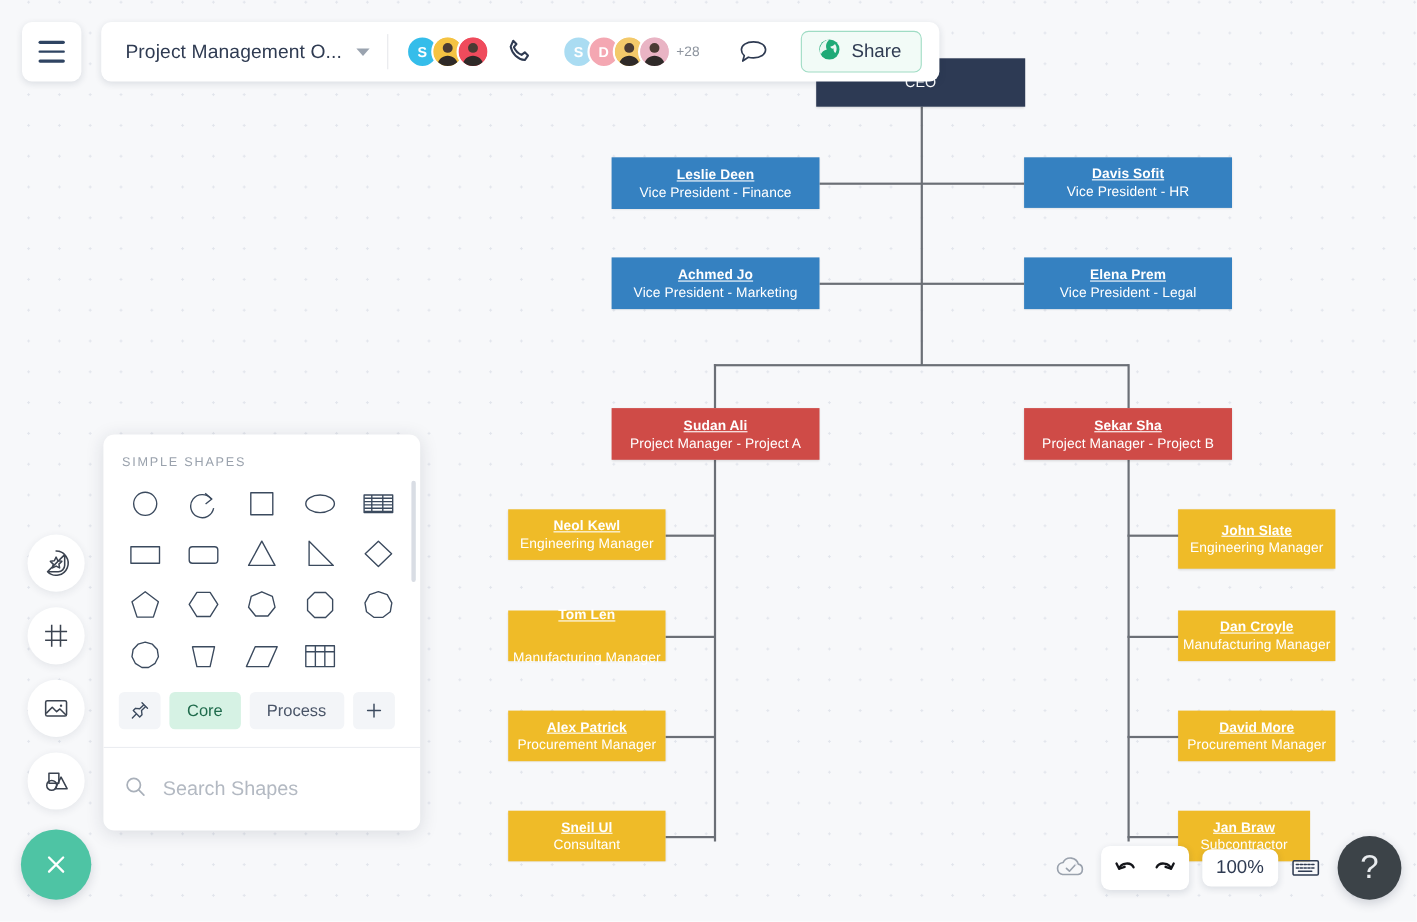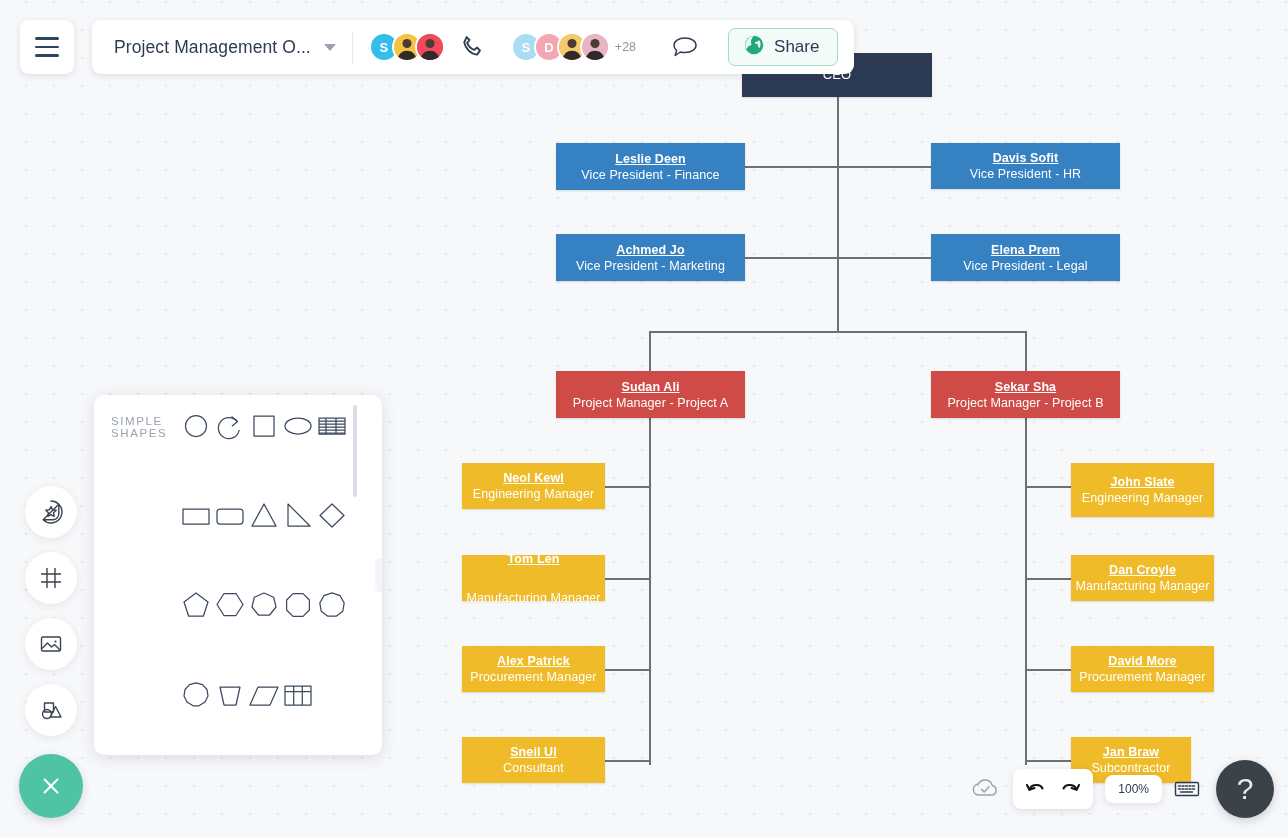--- a/index.html
+++ b/index.html
@@ -107,21 +107,21 @@
     background: #ffffff; box-shadow: 0 2px 8px rgba(28,40,64,.09);
     display: flex; align-items: center; justify-content: center; cursor: pointer;
   }
 
   
   #shapes-panel {
     position: absolute; left: 94px; top: 395px;
     width: 288px; height: 360px;
     background: #ffffff; border-radius: 10px;
     box-shadow: 0 3px 16px rgba(28,40,64,.13);
-    display: flex; flex-direction: row; overflow: hidden;
+    display: flex; flex-direction: column; overflow: hidden;
   }
   #shapes-header {
     font-size: 11.5px; letter-spacing: 1.6px; color: #9aa2ad;
     padding: 20px 0 0 17px;
   }
   #shapes-grid {
     position: relative;
     flex: 0 0 auto;
     padding: 14px 12px 0 12px;
     display: grid; grid-template-columns: repeat(5, 1fr);
@@ -172,21 +172,21 @@
   #undo-redo {
     display: flex; align-items: center; gap: 4px;
     background: #ffffff; border-radius: 8px;
     box-shadow: 0 2px 7px rgba(28,40,64,.12);
     padding: 5px 8px;
   }
   #undo-redo .icon-btn { width: 30px; height: 30px; }
   #zoom-pill {
     background: #ffffff; border-radius: 8px;
     box-shadow: 0 2px 7px rgba(28,40,64,.12);
-    padding: 7px 13px; font-size: 12px; color: #2f3b52; cursor: pointer;
+    padding: 7px 13px; font-size: 17px; color: #2f3b52; cursor: pointer;
   }
   #keyboard-btn { cursor: pointer; display: flex; align-items: center; }
   #help-fab {
     width: 58px; height: 58px; border-radius: 50%;
     background: #3c4348; box-shadow: 0 3px 10px rgba(28,40,64,.2);
     display: flex; align-items: center; justify-content: center;
     color: #e9ecef; font-size: 30px; cursor: pointer; margin-left: 4px;
   }
 </style>
 </head>
@@ -495,20 +495,21 @@
         </div>
       </div>
     <div id="panel-divider"></div>
     <div id="search-row">
       <span>
         <svg width="22" height="22" viewBox="0 0 24 24" fill="none" stroke="#a9b0ba" stroke-width="1.7" stroke-linecap="round">
           <circle cx="10.5" cy="10.5" r="6.6"></circle>
             <path d="M15.4 15.4 L20.5 20.5"></path>
         </svg>
       </span>
+      <input id="search-input" type="text" placeholder="Search Shapes" style="">
 
     </div>
   </div>
 
   <div id="close-fab">
     <svg width="28" height="28" viewBox="0 0 24 24" fill="none" stroke="#ffffff" stroke-width="1.8" stroke-linecap="round">
       <path d="M6.5 6.5 L17.5 17.5 M17.5 6.5 L6.5 17.5"></path>
     </svg>
   </div>
 

